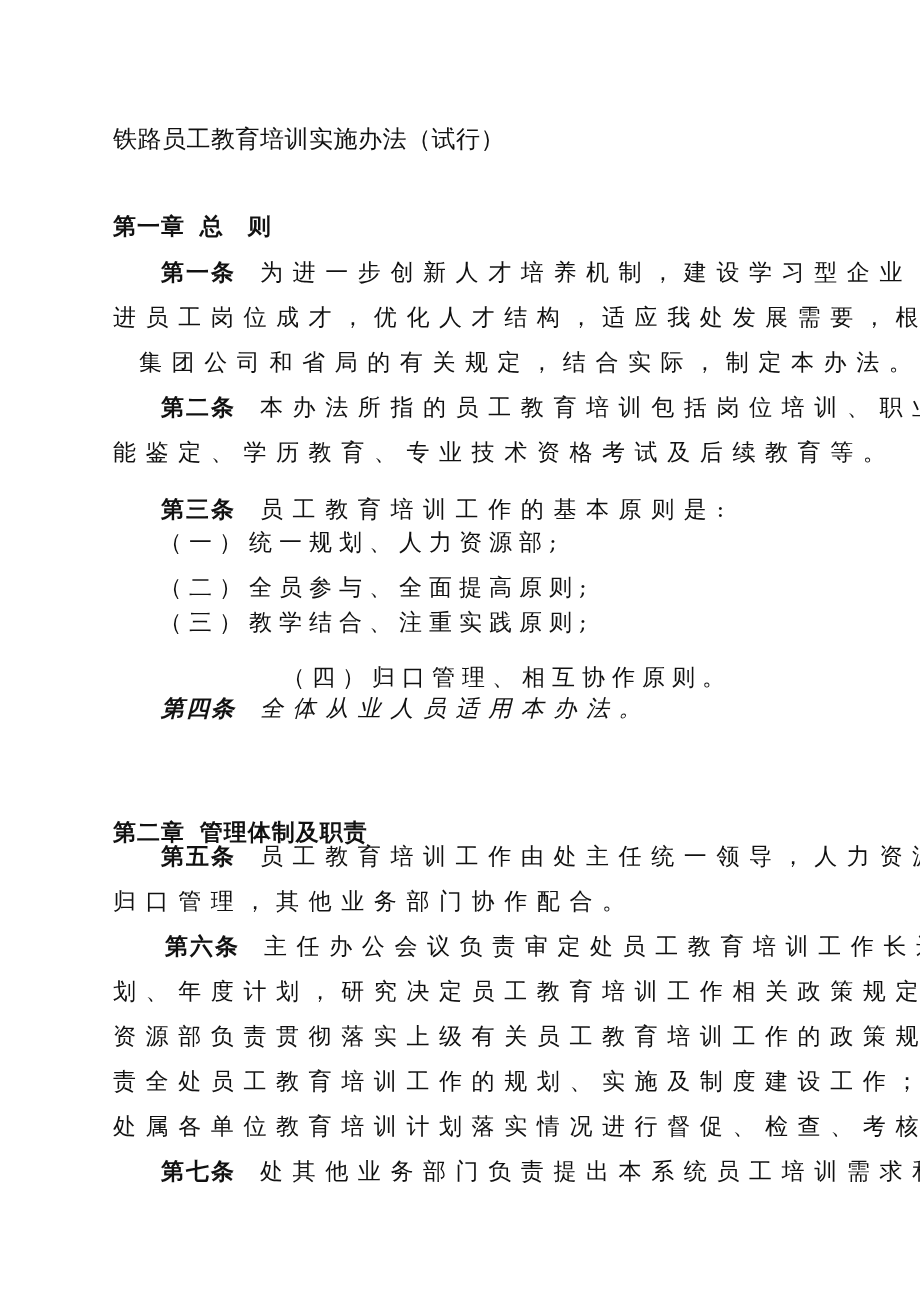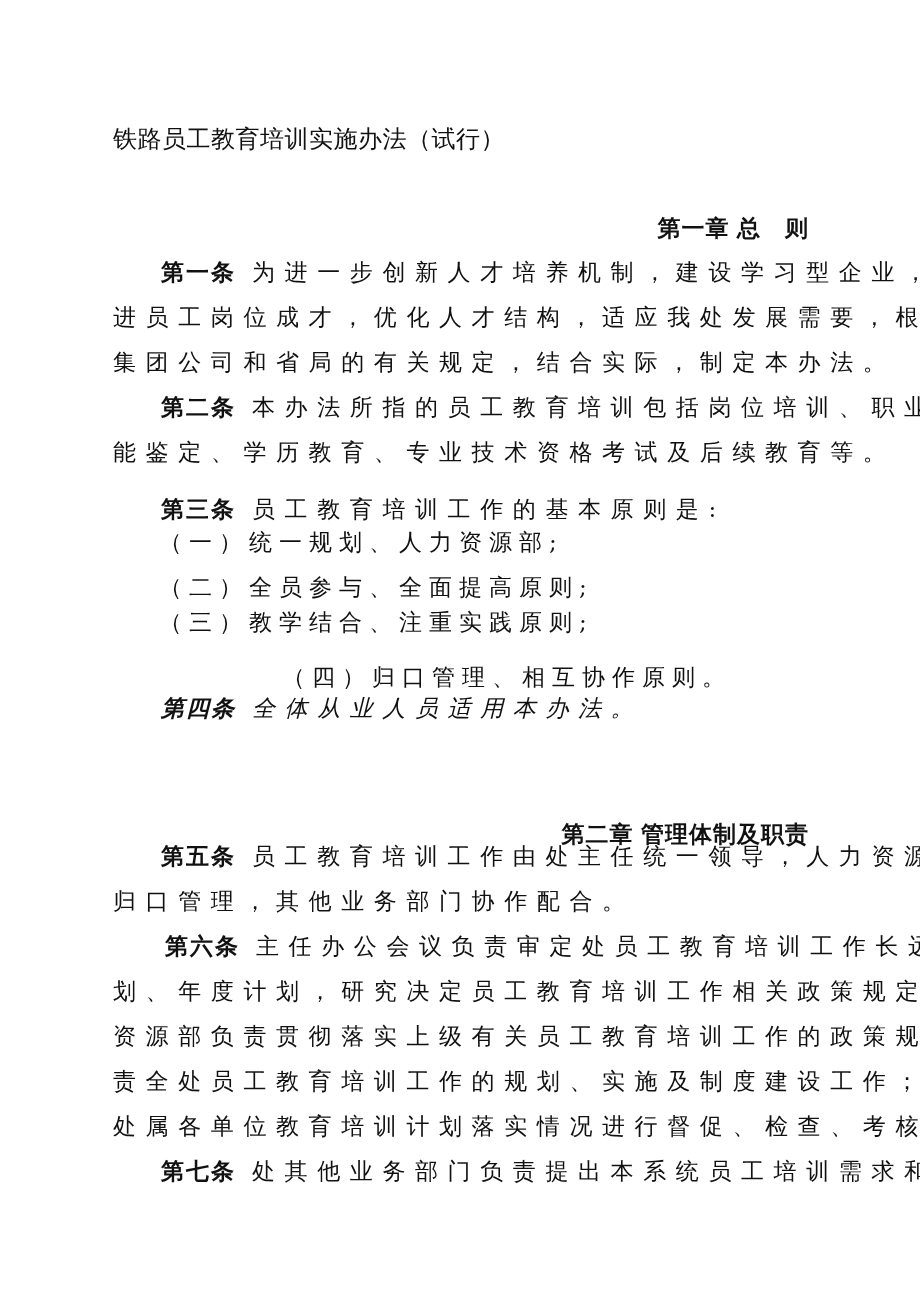--- a/index.html
+++ b/index.html
@@ -36,49 +36,49 @@
       width: 696px;
       font-family: "DejaVu Sans", "Liberation Sans", sans-serif;
       font-size: 24px;
       line-height: 30px;
       letter-spacing: 0.5px;
     }
     .chapter {
       position: absolute;
       left: 0;
       width: 696px;
-      text-align: right;
-      font-family: Liberation Sans, sans-serif;
+      text-align: left;
+      font-family: Liberation Mono, monospace;
       font-weight: bold;
       font-size: 23px;
       line-height: 30px;
       letter-spacing: 1px;
     }
     .art {
       font-family: "DejaVu Sans", "Liberation Sans", sans-serif;
       font-weight: bold;
       letter-spacing: 2px;
-      margin-right: 16px;
+      margin-right: 24px;
     }
     .indent { padding-left: 48px; }
     .indent-lg { padding-left: 52px; }
     .item { padding-left: 46px; letter-spacing: 7px; }
   </style>
 </head>
 <body>
 
 <div class="page">
 
   <div class="title" style="top:124px;">铁路员工教育培训实施办法（试行）</div>
 
   <div class="chapter" style="top:213px;">第一章 总　则</div>
 
   <div class="line indent" style="top:257px;"><span class="art">第一条</span><span>为进一步创新人才培养机制，建设学习型企业，促</span></div>
   <div class="line" style="top:302px;">进员工岗位成才，优化人才结构，适应我处发展需要，根据高速</div>
-  <div class="line" style="top:347px;">集团公司和省局的有关规定，结合实际，制定本办法。</div>
+  <div class="line" style="top:347px;margin-left:26px;">集团公司和省局的有关规定，结合实际，制定本办法。</div>
 
   <div class="line indent" style="top:392px;"><span class="art">第二条</span><span>本办法所指的员工教育培训包括岗位培训、职业技</span></div>
   <div class="line" style="top:437px;">能鉴定、学历教育、专业技术资格考试及后续教育等。</div>
 
   <div class="line indent" style="top:494px;"><span class="art">第三条</span><span>员工教育培训工作的基本原则是:</span></div>
 
   <div class="line item" style="top:527px;">（一）统一规划、人力资源部;</div>
   <div class="line item" style="top:572px;">（二）全员参与、全面提高原则;</div>
   <div class="line item" style="top:607px;">（三）教学结合、注重实践原则;</div>
   <div class="line item" style="top:662px;text-align:center;">（四）归口管理、相互协作原则。</div>

